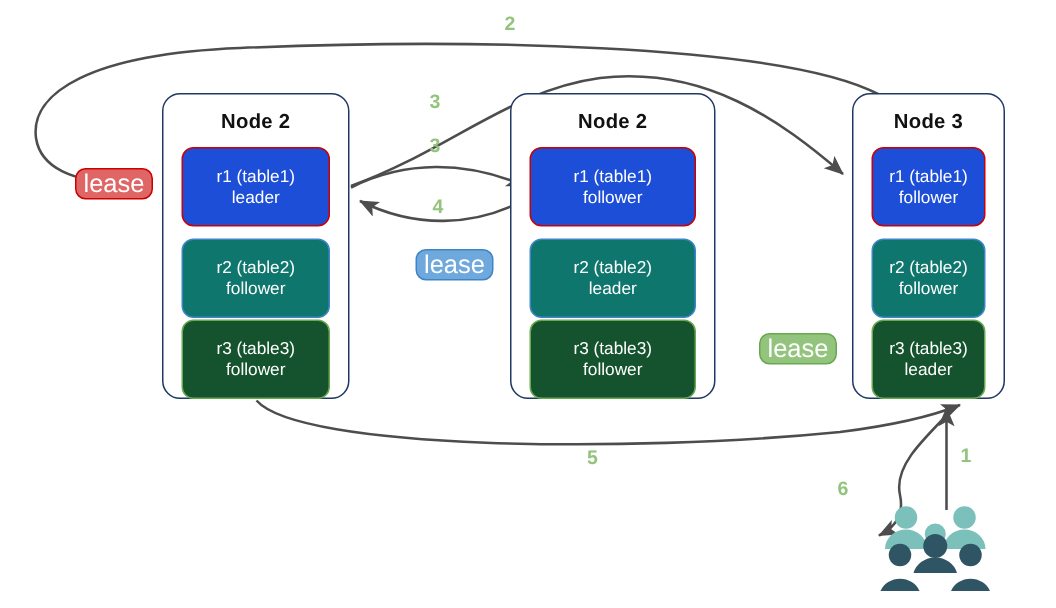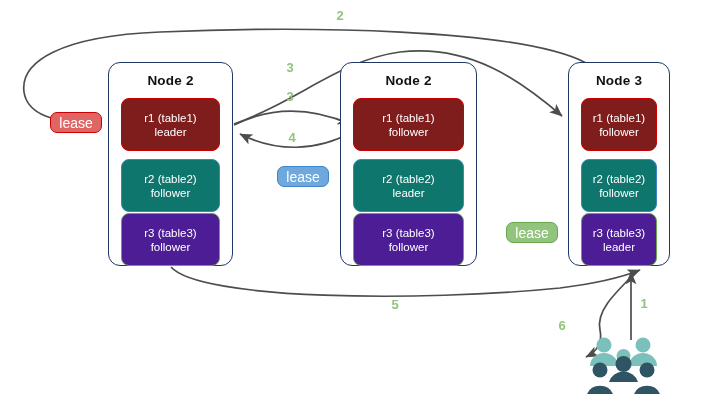--- a/index.html
+++ b/index.html
@@ -38,31 +38,31 @@
     display:flex;
     flex-direction:column;
     align-items:center;
     justify-content:center;
     color:#ffffff;
     font-size:11.5px;
     line-height:14px;
     text-align:center;
   }
   .replica .l1,.replica .l2{display:block;}
-  .r-red{background:#7f1d1d;border:1.6px solid #cc0000;}
+  .r-red{background:#1d4ed8;border:1.6px solid #cc0000;}
   .r-blue{background:#0f766e;border:1.6px solid #3d85c6;}
-  .r-green{background:#4c1d95;border:1.6px solid #6aa84f;}
+  .r-green{background:#14532d;border:1.6px solid #6aa84f;}
 
   .lease{
     position:absolute;
     box-sizing:border-box;
     border-radius:7px;
     display:flex;align-items:center;justify-content:center;
     color:#ffffff;
-    font-size:14px;
+    font-size:17px;
     height:21px;
     width:52px;
   }
   .lease-red{background:#e06666;border:1.6px solid #cc0000;}
   .lease-blue{background:#6fa8dc;border:1.6px solid #3d85c6;}
   .lease-green{background:#93c47d;border:1.6px solid #6aa84f;}
 
   .edge-label{
     position:absolute;
     color:#93c47d;

